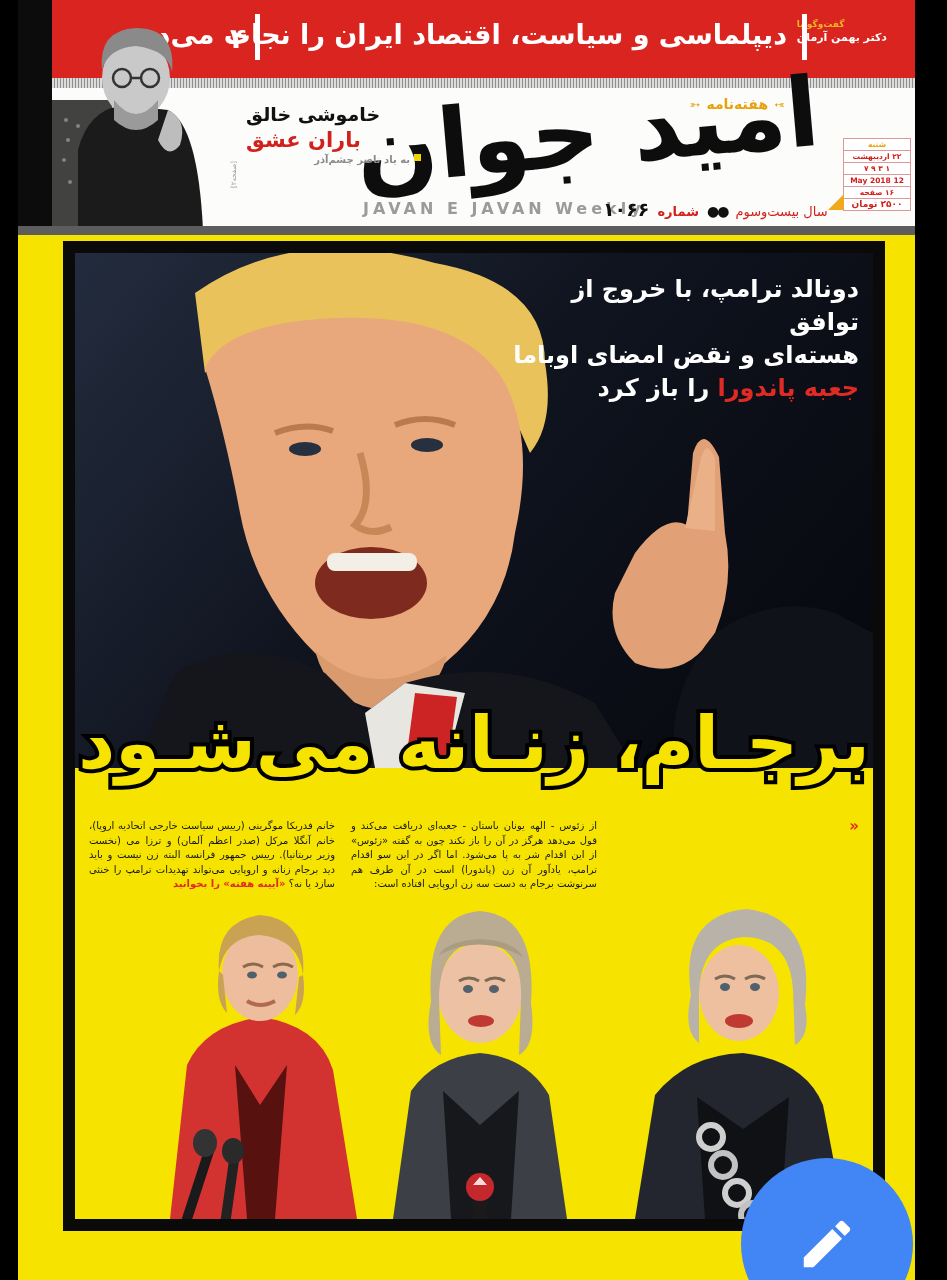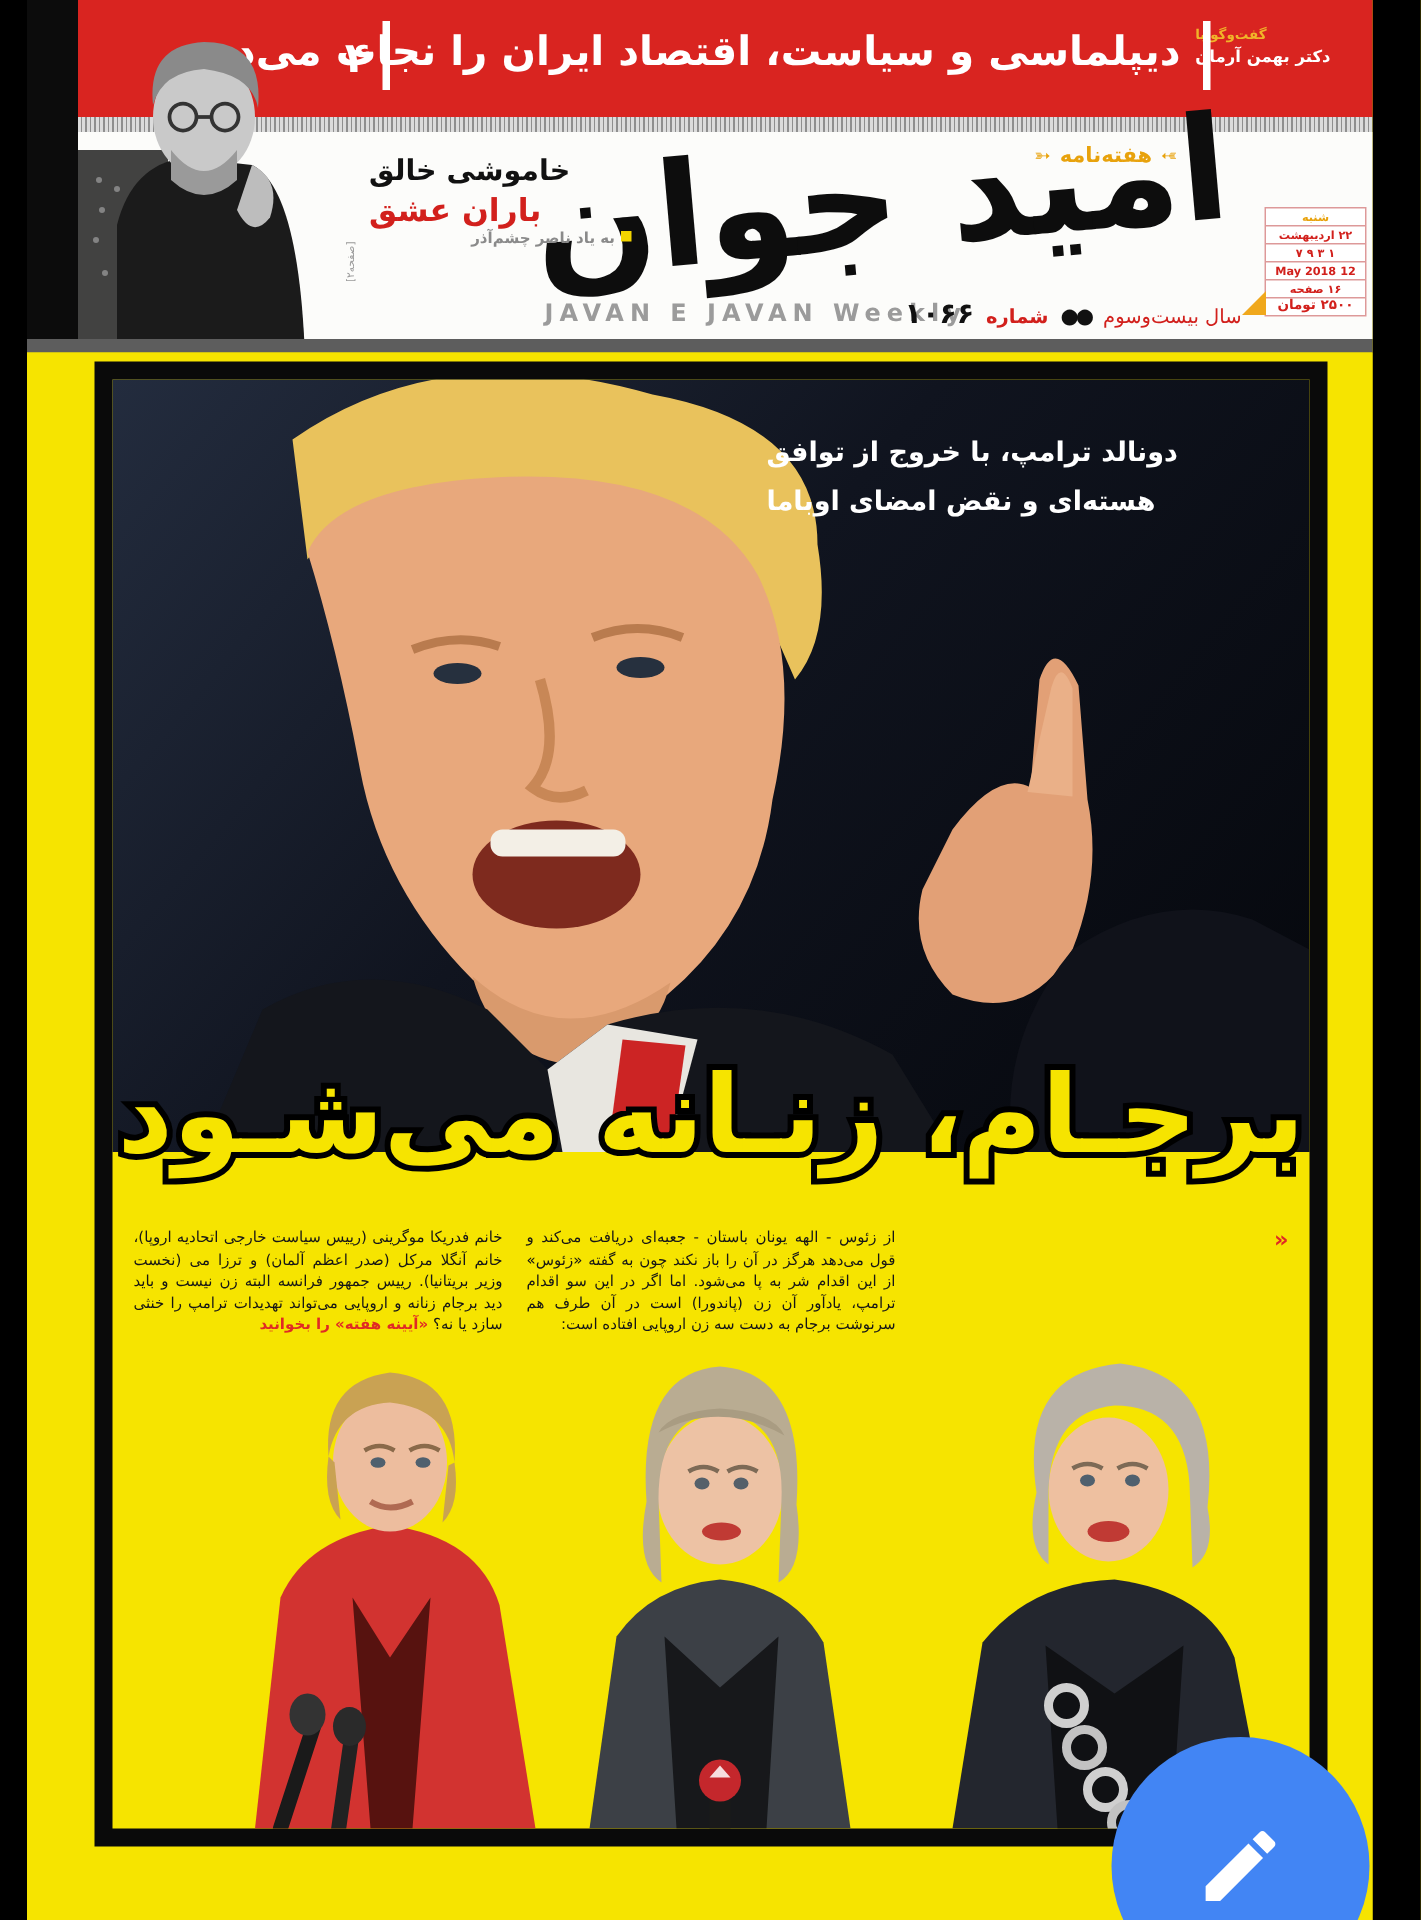--- a/index.html
+++ b/index.html
@@ -60,22 +60,22 @@
             transform:rotate(-90deg);transform-origin:left top;}
 
   .gray-div{position:absolute;top:226px;left:0;right:0;height:9px;background:#5d5d5d;}
 
   
   .body-area{position:absolute;top:235px;left:0;right:0;bottom:0;background:#f6e400;}
   .frame{position:absolute;left:45px;top:6px;width:822px;height:990px;
          border:12px solid #0a0a0a;box-sizing:border-box;background:#f6e400;}
   .trump{position:absolute;top:0;left:0;width:798px;height:515px;overflow:hidden;
          background:linear-gradient(130deg,#232c3e 0%,#10141f 45%,#05070c 100%);}
-  .deck{position:absolute;top:32px;right:14px;width:348px;direction:rtl;text-align:left;
-        color:#fff;font-size:18px;font-weight:bold;line-height:33px;}
+  .deck{position:absolute;top:20px;right:14px;width:348px;direction:rtl;text-align:right;
+        color:#fff;font-size:24px;font-weight:bold;line-height:33px;}
   .deck .red{color:#e02a24;}
 
   .main-headline{position:absolute;top:448px;left:0;width:798px;text-align:center;direction:rtl;
         font-size:72px;font-weight:900;color:#f6e400;white-space:nowrap;
         -webkit-text-stroke:8px #000;paint-order:stroke fill;
         text-shadow:0 3px 0 #000,0 -3px 0 #000,3px 0 0 #000,-3px 0 0 #000;}
 
   .columns{position:absolute;top:566px;left:14px;right:14px;height:92px;overflow:hidden;
            display:flex;direction:rtl;gap:16px;color:#161616;
            font-size:10px;line-height:14.5px;text-align:justify;font-weight:500;}
@@ -193,20 +193,23 @@
             <path d="M60 515 L100 420 Q170 380 250 420 L290 460 L330 430 Q430 400 520 450 L560 515 Z" fill="#14161c"></path>
             <path d="M290 460 L330 430 L390 440 L370 515 L300 515 Z" fill="#e8e6e0"></path>
             <path d="M340 440 L382 444 L372 515 L330 515 Z" fill="#cc2424"></path>
             <path d="M560 300 Q590 260 612 272 L618 200 Q628 170 644 204 L650 280 Q660 330 640 380 Q610 430 560 410 Q530 380 540 340 Z" fill="#e2a076"></path>
             <path d="M610 275 L626 205 Q632 185 640 206 L640 278 Z" fill="#eab088"></path>
             <path d="M640 380 Q700 340 760 360 L798 380 L798 515 L600 515 Q590 440 640 380 Z" fill="#10121a"></path>
           </svg>
           <div class="deck" dir="rtl">
             <div>دونالد ترامپ، با خروج از توافق</div>
             <div>هسته‌ای و نقض امضای اوباما</div>
+            <div>
+              <span class="red">جعبه پاندورا</span><span> را باز کرد</span>
+            </div>
           </div>
         </div>
 
         <div class="main-headline">برجـام، زنـانه می‌شـود</div>
 
         <div class="columns">
           <div class="col">
             <span class="lead-chevron">«</span>
           </div>
           <div class="col">

